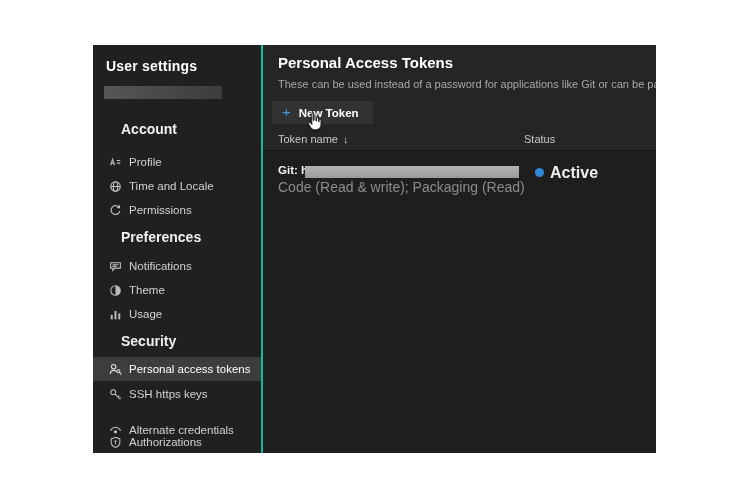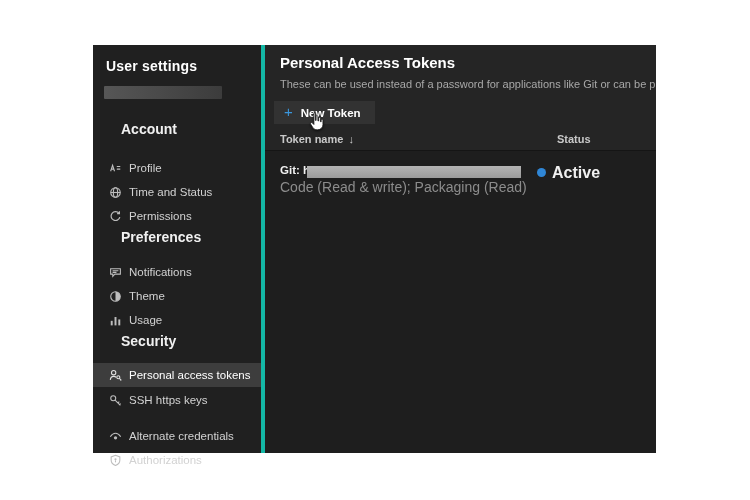--- a/index.html
+++ b/index.html
@@ -3,43 +3,43 @@
 <meta charset="utf-8">
 <style>
   html,body{margin:0;padding:0;}
   body{
     width:750px;height:500px;position:relative;background:#ffffff;
     font-family:"Liberation Sans","DejaVu Sans",sans-serif;
     -webkit-font-smoothing:antialiased;overflow:hidden;
   }
   .panel{position:absolute;left:93px;top:45px;width:563px;height:408px;display:flex;background:#1f1f1f;}
   
-  .sidebar{position:relative;width:168px;flex:0 0 168px;background:#202020;border-right:4px solid #14b8a6;}
+  .sidebar{position:relative;width:168px;flex:0 0 168px;background:#202020;border-right:2px solid #14b8a6;}
   .sb-title{position:absolute;left:13px;top:13px;font-size:14px;font-weight:700;color:#ffffff;letter-spacing:.2px;}
   .sb-redacted{position:absolute;left:11px;top:41px;width:118px;height:13px;
     background:linear-gradient(to right,#565656,#3c3c3c);border-radius:1px;}
   .sb-heading{position:absolute;left:28px;font-size:14px;font-weight:700;color:#f0f0f0;}
   .sb-item{position:absolute;left:0;width:168px;height:24px;display:flex;align-items:center;
-    padding-left:16px;box-sizing:border-box;gap:7px;font-size:11.5px;color:#d2d2d2;cursor:pointer;margin-top:6px;}
+    padding-left:16px;box-sizing:border-box;gap:7px;font-size:11.5px;color:#d2d2d2;cursor:pointer;}
   .sb-item.selected{background:#3d3d3d;color:#ffffff;}
   .sb-item .ic{width:13px;height:13px;flex:0 0 13px;display:flex;align-items:center;justify-content:center;}
   .ic svg{display:block;}
   
   .main{position:relative;flex:1;background:#1e1e1e;overflow:hidden;}
   .main-top{position:absolute;left:0;top:0;width:100%;height:106px;background:#252525;border-bottom:1px solid #151515;box-sizing:border-box;}
   .pg-title{position:absolute;left:15px;top:9px;font-size:15px;font-weight:700;color:#ffffff;}
   .pg-sub{position:absolute;left:15px;top:33px;width:380px;font-size:11px;color:#a8a8a8;
     white-space:nowrap;overflow:hidden;}
   .btn-new{position:absolute;left:9px;top:56px;height:23px;display:inline-flex;align-items:center;
     gap:8px;padding:0 14px 0 10px;background:#323232;border:none;color:#ffffff;
     font-size:11.5px;font-weight:600;font-family:inherit;cursor:pointer;}
   .btn-new .plus{font-size:15px;font-weight:400;line-height:1;position:relative;top:-1px;}
-  .tbl-head{position:absolute;top:88px;left:0;width:100%;height:14px;font-size:11px;color:#c9c9c9;font-weight:bold;}
+  .tbl-head{position:absolute;top:88px;left:0;width:100%;height:14px;font-size:11px;color:#c9c9c9;}
   .col-name{position:absolute;left:15px;}
-  .col-status{position:absolute;left:261px;margin-left:31px;}
+  .col-status{position:absolute;left:261px;}
   .sort{margin-left:5px;font-size:11px;color:#c9c9c9;}
   .row{position:absolute;left:0;top:112px;width:100%;height:46px;}
   .row-name{position:absolute;left:15px;top:7px;font-size:11.5px;font-weight:600;color:#f2f2f2;}
   .row-redacted{position:absolute;left:42px;top:9px;width:214px;height:12px;
     background:linear-gradient(#b4b4b4,#9b9b9b);}
   .row-scopes{position:absolute;left:15px;top:22px;font-size:14px;color:#8c8c8c;}
   .status-dot{position:absolute;left:272px;top:11px;width:9px;height:9px;border-radius:50%;background:#2f86d6;}
   .status-label{position:absolute;left:287px;top:7px;font-size:16px;font-weight:600;color:#f0f0f0;}
   .cursor{position:absolute;left:42px;top:66px;width:20px;height:20px;pointer-events:none;
     filter:drop-shadow(0 1px 1px rgba(0,0,0,.6));}
@@ -69,21 +69,21 @@
     <div class="sb-item" style="top:129px">
       <span class="ic">
         <svg width="13" height="13" viewBox="0 0 12 12">
             <g stroke="#bdbdbd" stroke-width="1" fill="none">
               <circle cx="6" cy="6" r="4.4"></circle>
               <ellipse cx="6" cy="6" rx="2" ry="4.4"></ellipse>
               <path d="M1.6 6h8.8"></path>
             </g>
           </svg>
       </span>
-      <span>Time and Status</span>
+      <span>Time and Locale</span>
     </div>
     <div class="sb-item" style="top:153px">
       <span class="ic">
         <svg width="13" height="13" viewBox="0 0 12 12">
             <g stroke="#bdbdbd" stroke-width="1.1" fill="none">
               <path d="M10 6.6A4.1 4.1 0 1 1 9.2 3"></path>
               <path d="M9.6 1.2v2.1H7.5" fill="none"></path>
             </g>
           </svg>
       </span>
@@ -155,21 +155,21 @@
       <span class="ic">
         <svg width="13" height="13" viewBox="0 0 12 12">
             <g stroke="#bdbdbd" stroke-width="1" fill="none">
               <path d="M1.2 6.2C2.8 3.8 4.6 3 6 3s3.2.8 4.8 3.2"></path>
               <circle cx="6" cy="7.2" r="1.5" fill="#bdbdbd" stroke="none"></circle>
             </g>
           </svg>
       </span>
       <span>Alternate credentials</span>
     </div>
-    <div class="sb-item" style="top:397px">
+    <div class="sb-item" style="top:385px">
       <span class="ic">
         <svg width="13" height="13" viewBox="0 0 12 12">
             <g stroke="#bdbdbd" stroke-width="1" fill="none">
               <path d="M6 1.2l4 1.5v3.1c0 2.4-1.6 3.9-4 4.8-2.4-.9-4-2.4-4-4.8V2.7z"></path>
               <circle cx="6" cy="4.9" r="1" fill="#bdbdbd" stroke="none"></circle>
               <path d="M6 5.9v1.8"></path>
             </g>
           </svg>
       </span>
       <span>Authorizations</span>

